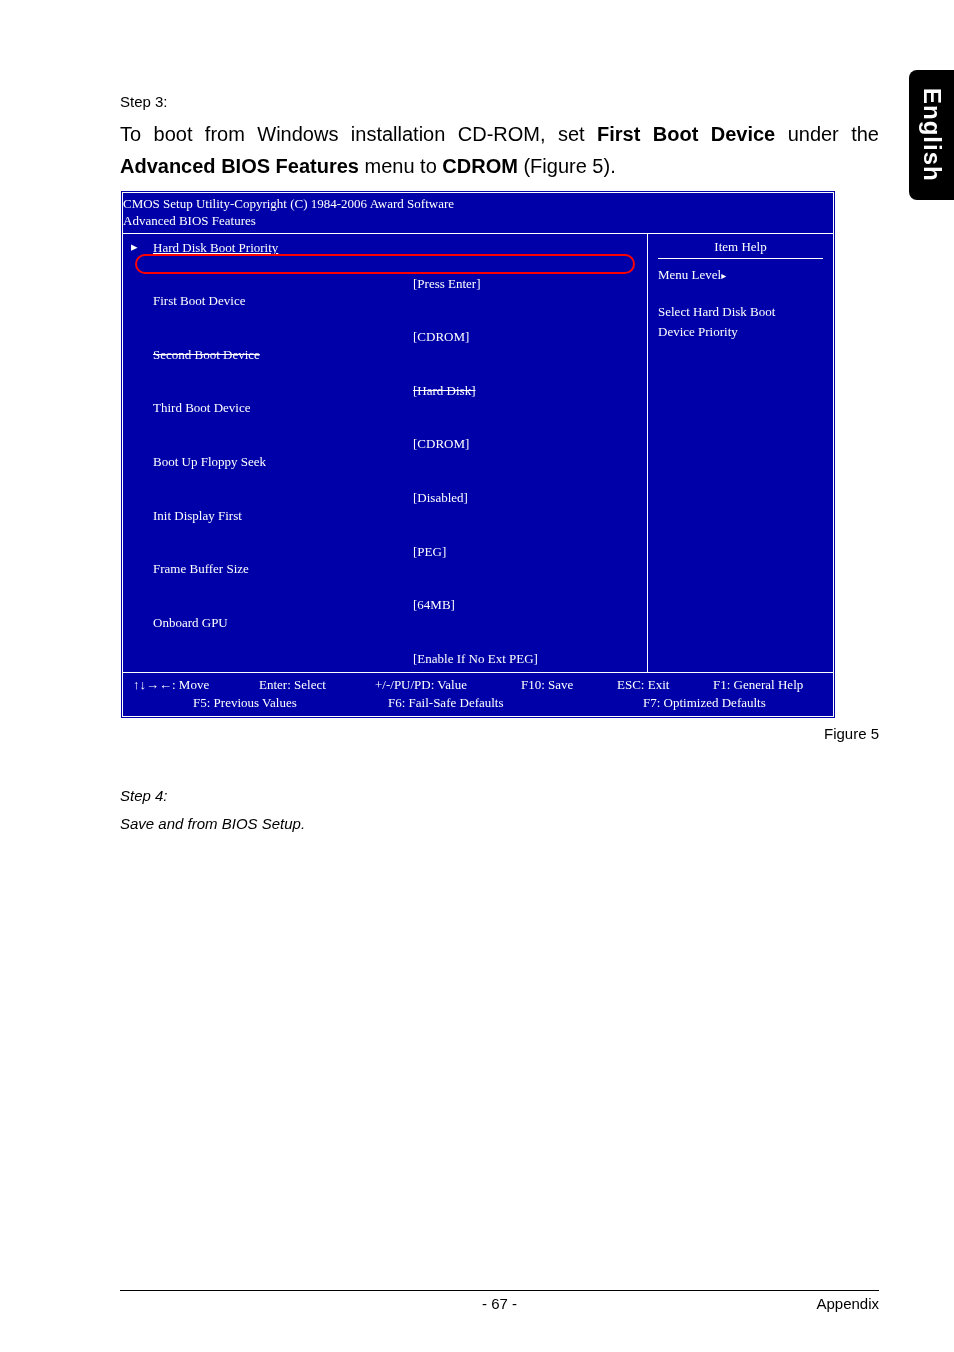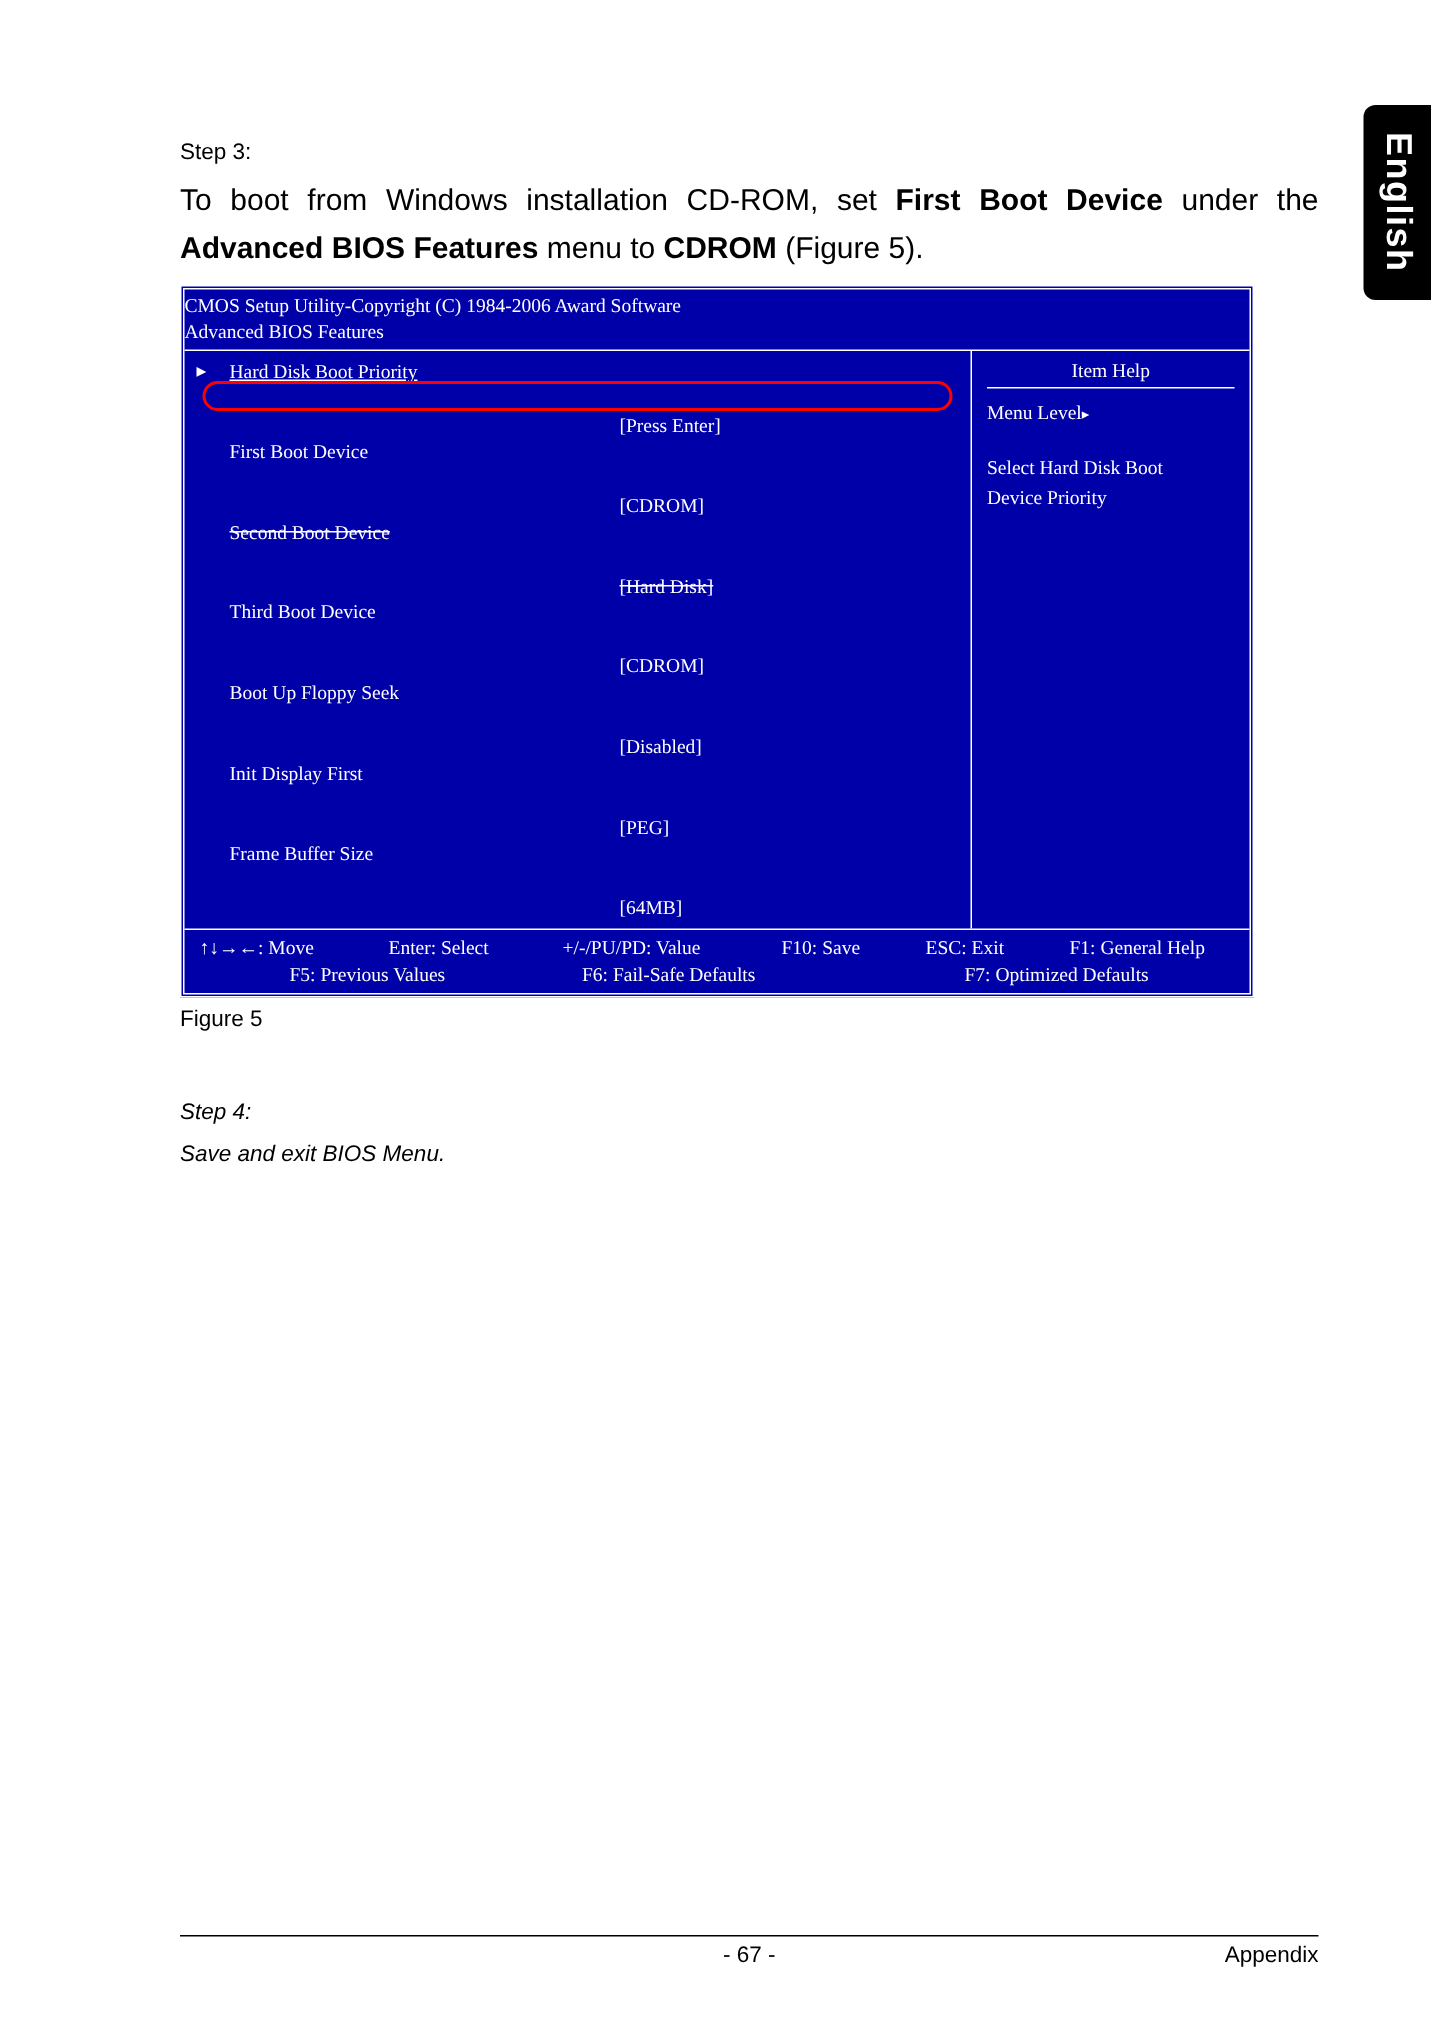--- a/index.html
+++ b/index.html
@@ -124,21 +124,21 @@
       border-radius: 14px;
       pointer-events: none;
     }
     .hb1 {
       top: 20px;
       left: 12px;
       width: 500px;
       height: 20px;
     }
     .figure-caption {
-      text-align: left;
+      text-align: right;
       font-size: 15px;
       margin-top: 6px;
     }
     .step4 {
       margin-top: 42px;
       font-style: italic;
     }
     .page-footer {
       position: absolute;
       bottom: 40px;
@@ -206,20 +206,24 @@
           <div class="bios-label">Boot Up Floppy Seek</div>
           <div class="bios-value">[Disabled]</div>
         </div>
         <div class="bios-row">
           <div class="bios-label">Init Display First</div>
           <div class="bios-value">[PEG]</div>
         </div>
         <div class="bios-row">
           <div class="bios-label">Frame Buffer Size</div>
           <div class="bios-value">[64MB]</div>
+        </div>
+        <div class="bios-row">
+          <div class="bios-label">Onboard GPU</div>
+          <div class="bios-value">[Enable If No Ext PEG]</div>
         </div>
         <div class="highlight-box hb1"></div>
       </div>
       <div class="bios-right">
         <div class="help-title">Item Help</div>
         <div class="help-content">
           <div><span>Menu Level</span><span class="menu-arrow">▸</span></div>
           <div style="height:18px"></div>
           <div>Select Hard Disk Boot</div>
           <div>Device Priority</div>
@@ -240,21 +244,21 @@
         <span style="width:190px">F6: Fail-Safe Defaults</span>
         <span style="width:180px">F7: Optimized Defaults</span>
       </div>
     </div>
   </div>
 
   <div class="figure-caption">Figure 5</div>
 
   <div class="step4">
     <div class="step-text">Step 4:</div>
-    <div class="step-text">Save and exit BIOS Menu.</div>
+    <div class="step-text">Save and from BIOS Setup.</div>
   </div>
 </div>
 
 <div class="page-footer">
   <span></span>
   <span class="page-num">- 67 -</span>
   <span>Appendix</span>
 </div>
 
 </body></html>

